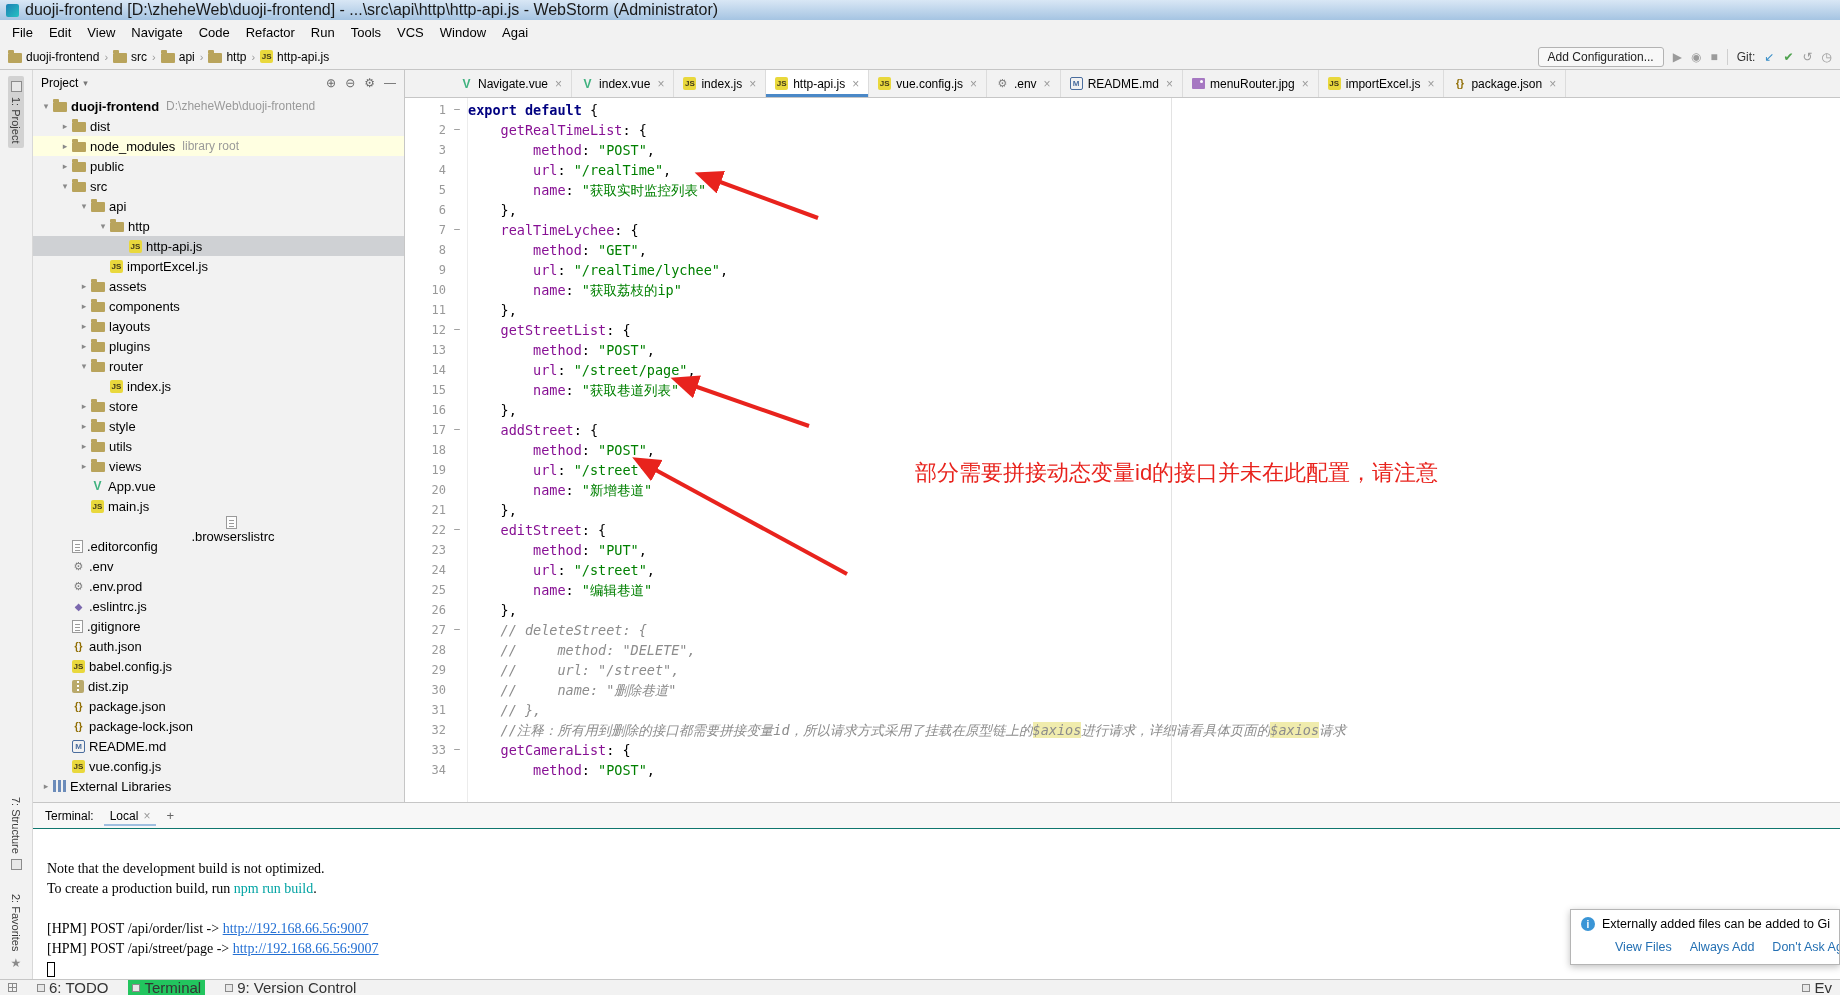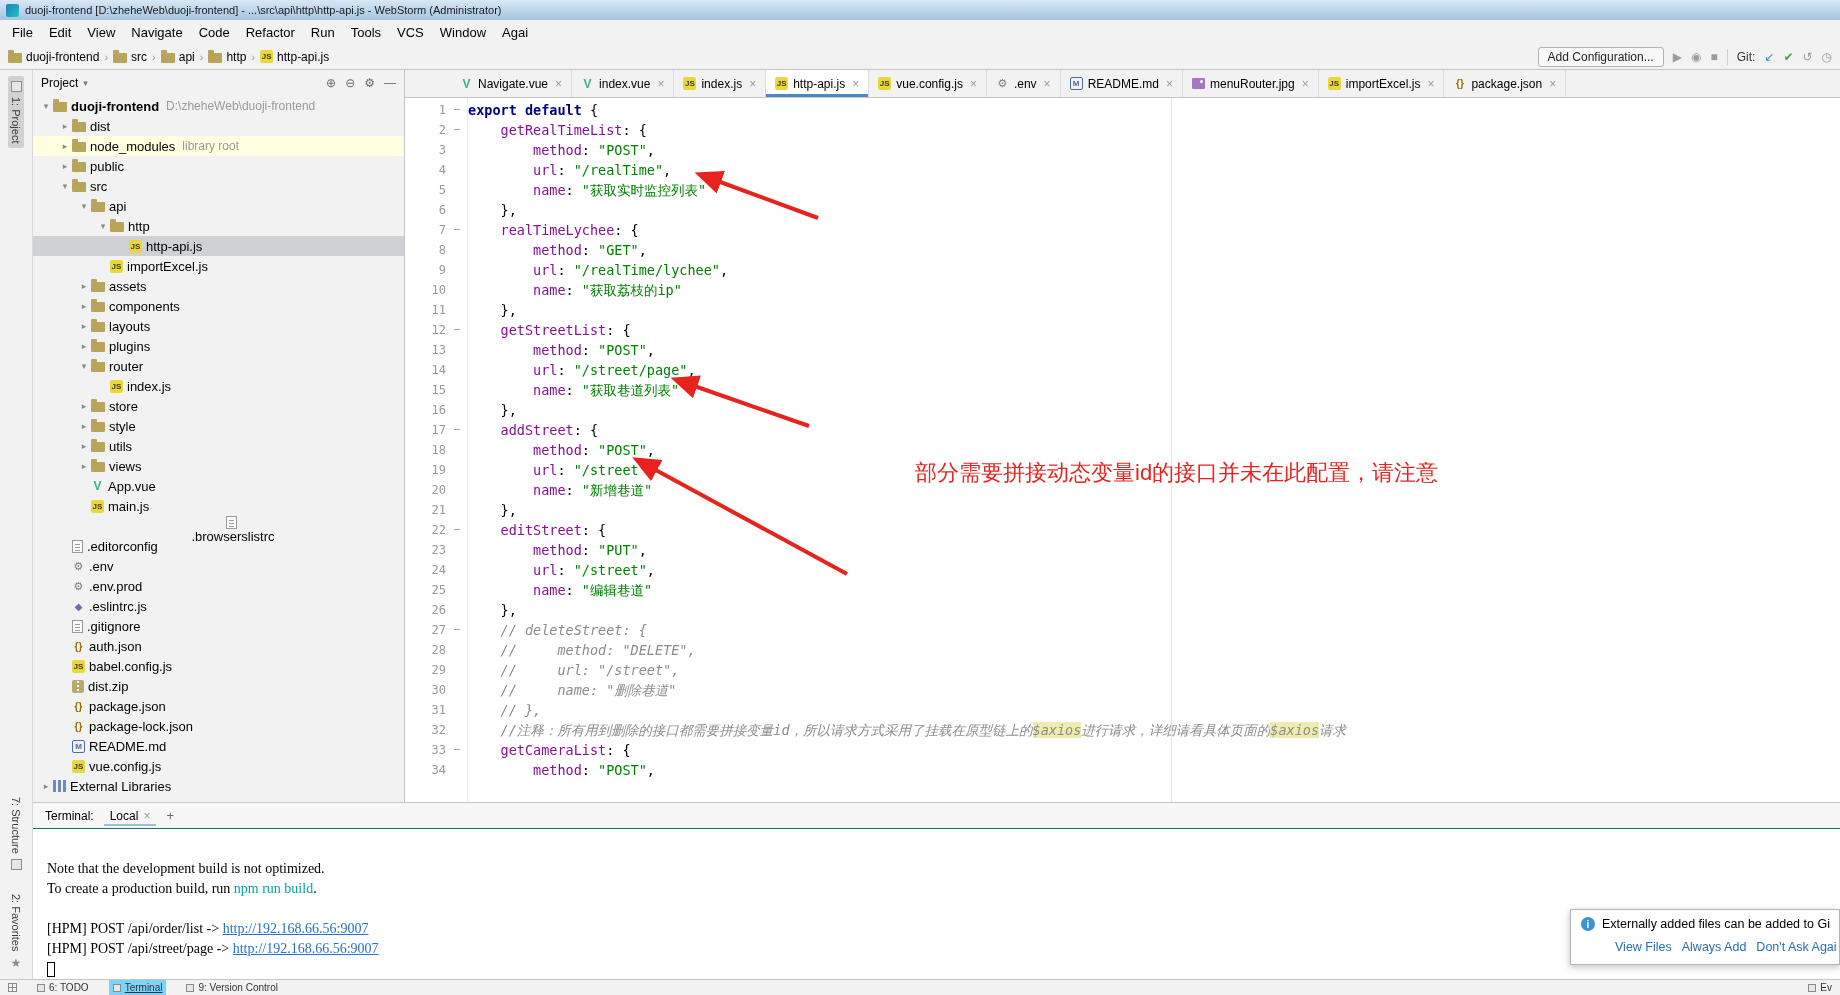--- a/index.html
+++ b/index.html
@@ -1,20 +1,20 @@
 <!DOCTYPE html>
 <html><head>
 <meta charset="utf-8">
 <style>
   *{margin:0;box-sizing:border-box;}
   html,body{width:1840px;height:995px;overflow:hidden;}
   body{font-family:"Liberation Sans",sans-serif;font-size:13px;background:#fff;position:relative;color:#000;}
 
   
-  .titlebar{height:20px;background:linear-gradient(#d9e7f5,#a5c4e2);display:flex;align-items:center;gap:6px;padding:0 6px;font-size:11px;color:#1a1a1a;}
+  .titlebar{height:20px;background:linear-gradient(#d9e7f5,#a5c4e2);display:flex;align-items:center;gap:6px;padding:0 6px;font-size:16px;color:#1a1a1a;}
   .app-icon{width:13px;height:13px;border-radius:2px;background:linear-gradient(135deg,#1d7fb5,#25c2c2);flex:none;}
 
   
   .menubar{height:24px;background:#f2f2f2;display:flex;align-items:center;padding:0 4px;}
   .menu-item{padding:3px 8px;cursor:default;}
 
   
   .toolbar{height:26px;background:#f2f2f2;border-bottom:1px solid #c6c6c6;display:flex;align-items:center;justify-content:space-between;padding:0 8px;}
   .breadcrumbs{display:flex;align-items:center;gap:5px;font-size:12px;}
   .crumb{display:flex;align-items:center;gap:4px;}
@@ -99,34 +99,34 @@
   .term-tab{display:flex;align-items:center;gap:5px;padding:3px 6px;box-shadow:inset 0 -2px 0 #9ebfe0;}
   .term-x{color:#9a9a9a;}
   .term-plus{color:#666;font-size:13px;}
   .term-body{flex:1;padding:30px 14px 0;font-family:Liberation Serif, serif;font-size:14px;line-height:20px;}
   .term-line{white-space:pre;}
   .cmd{color:#00a3a3;}
   .link{color:#2470d4;text-decoration:underline;}
   .cursor{display:inline-block;width:8px;height:15px;border:1px solid #000;vertical-align:middle;}
 
   
-  .statusbar{height:16px;background:#f2f2f2;border-top:1px solid #c6c6c6;display:flex;align-items:center;gap:16px;font-size:10px;color:#333;padding:0 8px;}
+  .statusbar{height:16px;background:#f2f2f2;border-top:1px solid #c6c6c6;display:flex;align-items:center;gap:16px;font-size:15px;color:#333;padding:0 8px;}
   .sb-grid{width:9px;height:9px;border:1px solid #8a8a8a;background:linear-gradient(90deg,transparent 3px,#8a8a8a 3px 4px,transparent 4px),linear-gradient(transparent 3px,#8a8a8a 3px 4px,transparent 4px);}
   .sb-item{display:flex;align-items:center;gap:4px;padding:0 4px;height:15px;}
-  .sb-item.pressed{background:#7dd3fc;text-decoration:underline;}
+  .sb-item.pressed{background:#22c55e;}
   .sb-ic{width:8px;height:8px;border:1px solid #8a8a8a;background:#e7e7e7;}
   .sb-right{margin-left:auto;display:flex;align-items:center;gap:4px;overflow:hidden;padding-left:16px;}
 
   
   .arrows{position:absolute;inset:0;pointer-events:none;z-index:39;}
   .red-note{position:absolute;left:915px;top:458px;color:#e8231d;font-size:22px;white-space:nowrap;z-index:40;}
   .notification{position:absolute;left:1570px;top:909px;width:270px;height:56px;background:#fff;border:1px solid #b5b5b5;box-shadow:0 2px 7px rgba(0,0,0,.25);padding:7px 0 6px 10px;z-index:50;overflow:hidden;}
   .notif-row{display:flex;align-items:center;gap:7px;white-space:nowrap;font-size:12.5px;}
   .notif-ic{width:14px;height:14px;border-radius:50%;background:#3a95d6;color:#fff;font-size:10px;font-weight:bold;display:inline-flex;align-items:center;justify-content:center;flex:none;}
-  .notif-actions{display:flex;gap:10px;margin:9px 0 0 34px;white-space:nowrap;}
+  .notif-actions{display:flex;gap:18px;margin:9px 0 0 34px;white-space:nowrap;}
   .notif-link{color:#2470b3;font-size:12.5px;cursor:pointer;}
 </style>
 </head>
 <body>
 
 <div class="titlebar">
   <span class="app-icon"></span>
   <span>duoji-frontend [D:\zheheWeb\duoji-frontend] - ...\src\api\http\http-api.js - WebStorm (Administrator)</span>
 </div>
 

